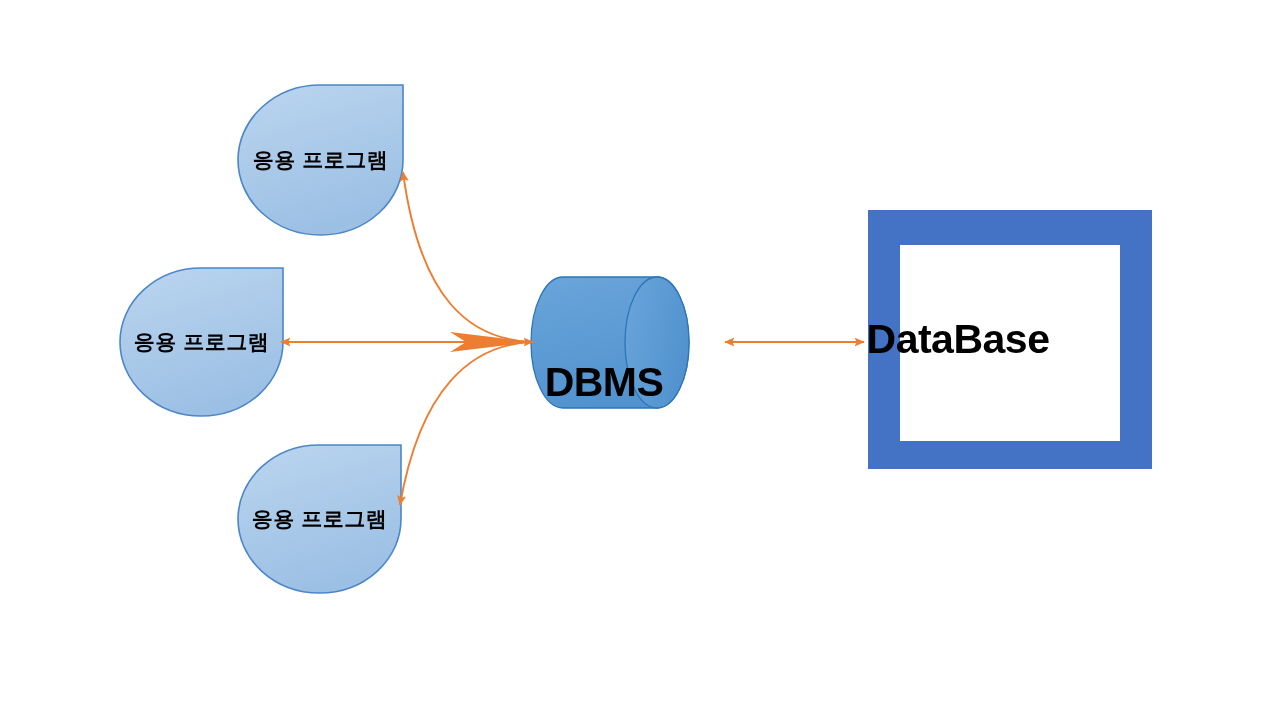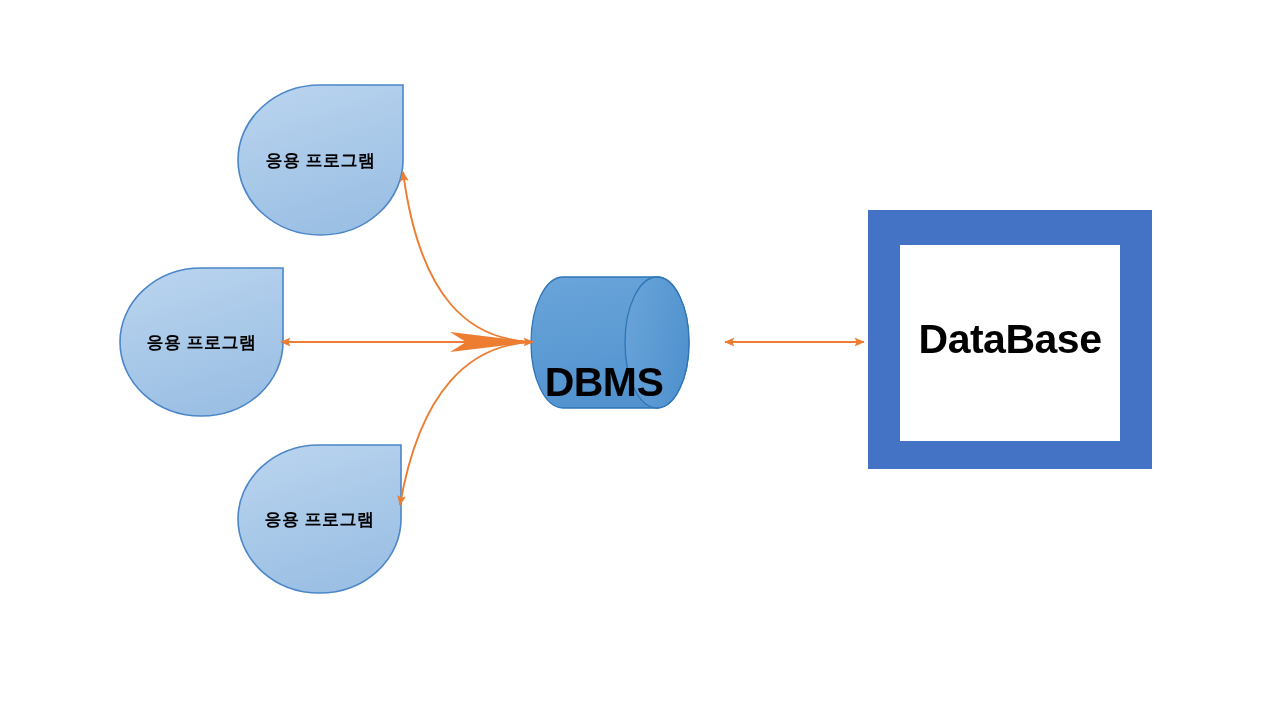--- a/index.html
+++ b/index.html
@@ -31,21 +31,21 @@
     align-items: center;
     justify-content: center;
     color: #000000;
     font-weight: bold;
     text-align: center;
     white-space: nowrap;
     pointer-events: none;
     user-select: none;
   }
   .app-label {
-    font-size: 17px;
+    font-size: 21px;
     letter-spacing: 0.5px;
   }
   .dbms-label {
     font-size: 41px;
     letter-spacing: -0.5px;
     margin-top: 40px;
   }
   .db-label {
     font-size: 41px;
     letter-spacing: -0.5px;
@@ -131,15 +131,15 @@
   </svg>
 
   <div class="node-label app-label" style="left:238px; top:85px; width:165px; height:150px;">응용 프로그램</div>
 
   <div class="node-label app-label" style="left:120px; top:268px; width:163px; height:148px;">응용 프로그램</div>
 
   <div class="node-label app-label" style="left:238px; top:445px; width:163px; height:148px;">응용 프로그램</div>
 
   <div class="node-label dbms-label" style="left:534px; top:277px; width:140px; height:131px;">DBMS</div>
 
-  <div class="node-label db-label" style="left:868px; top:210px; width:284px; height:259px;">DataBase</div>
+  <div class="node-label db-label" style="left:816px; top:210px; width:284px; height:259px;">DataBase</div>
 
 </div>
 
 </body></html>

